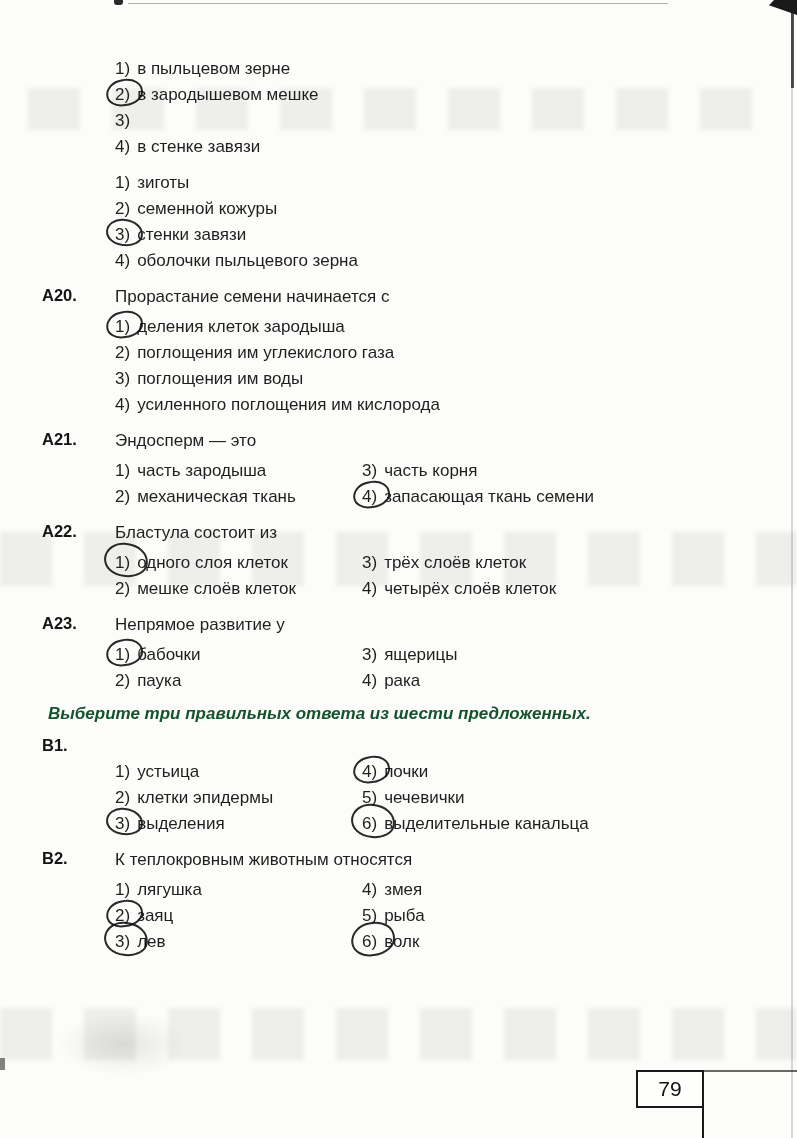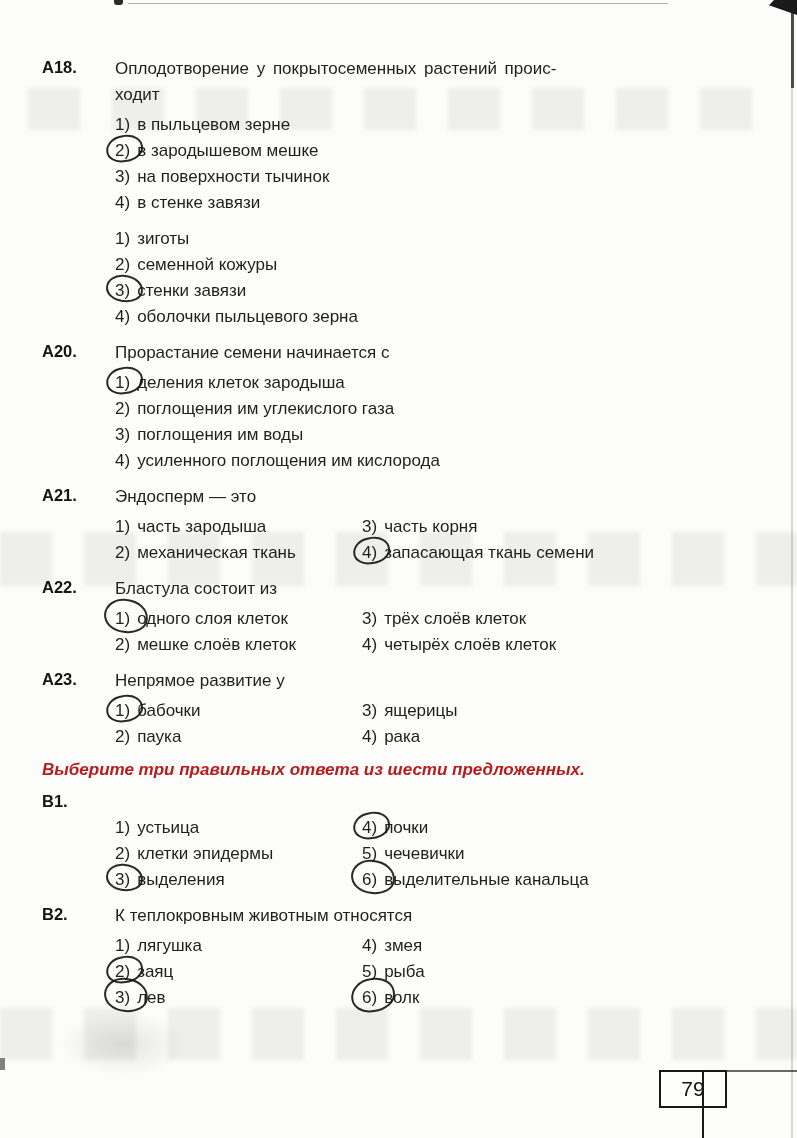--- a/index.html
+++ b/index.html
@@ -35,25 +35,25 @@
     border:2.3px solid rgba(18,18,18,0.9);
     border-radius:52% 48% 55% 45% / 58% 50% 50% 48%;
     pointer-events:none;
   }
   .circle.r1 { transform:rotate(-7deg); }
   .circle.r2 { transform:rotate(5deg); border-radius:46% 54% 50% 50% / 52% 55% 45% 52%; }
   .circle.lg { left:-11px; top:-7px; width:44px; height:34px; }
 
   .section-heading { font-size:19.5px; margin:6px 0 9px 0; }
   .section-heading .hb { font-weight:700; }
-  .instruction { font-size:17px; font-style:italic; font-weight:600; margin-bottom:10px; color:#b91c1c; }
+  .instruction { font-size:17px; font-style:italic; font-weight:600; margin-bottom:10px; color:#14532d;margin-left:6px; }
 
   
   .pagenum-box {
-    position:absolute; left:659px; top:1070px; width:68px; height:38px;
+    position:absolute; left:636px; top:1070px; width:68px; height:38px;
     border:2px solid #191919; background:rgba(255,255,255,0.65);
     display:flex; align-items:center; justify-content:center;
     font-size:21px; color:#141414;
   }
   .pn-vline { position:absolute; left:702px; top:1070px; width:2px; height:68px; background:#191919; }
   .pn-hline { position:absolute; left:704px; top:1070px; width:93px; height:2px; background:rgba(25,25,25,0.65); }
 
   
   .edge-right { position:absolute; right:4px; top:0; width:2px; height:1138px; background:rgba(50,50,50,0.18); }
   .edge-right-top { position:absolute; right:3px; top:0; width:3px; height:88px; background:rgba(25,25,25,0.75); }
@@ -86,37 +86,31 @@
   <div class="edge-right-top"></div>
   <div class="corner-tr"></div>
   <div class="mark-tl"></div>
   <div class="top-line"></div>
   <div class="mark-bl"></div>
   <div class="smudge"></div>
 
   <div class="content">
 
     <section class="question">
-      <div class="q-head">
-        <div class="q-label">А18.</div>
-        <div class="q-text stretch">Оплодотворение у покрытосеменных растений проис-
-ходит</div>
-      </div>
       <div class="options">
         <div class="option">
           <span class="num-wrap"><span class="num">1)</span></span>
           <span class="opt-text">в пыльцевом зерне</span>
         </div>
         <div class="option">
           <span class="num-wrap"><span class="circle r1"></span><span class="num">2)</span></span>
           <span class="opt-text">в зародышевом мешке</span>
         </div>
         <div class="option">
           <span class="num-wrap"><span class="num">3)</span></span>
-          <span class="opt-text">на поверхности тычинок</span>
         </div>
         <div class="option">
           <span class="num-wrap"><span class="num">4)</span></span>
           <span class="opt-text">в стенке завязи</span>
         </div>
       </div>
     </section>
 
     <section class="question">
       <div class="options">

